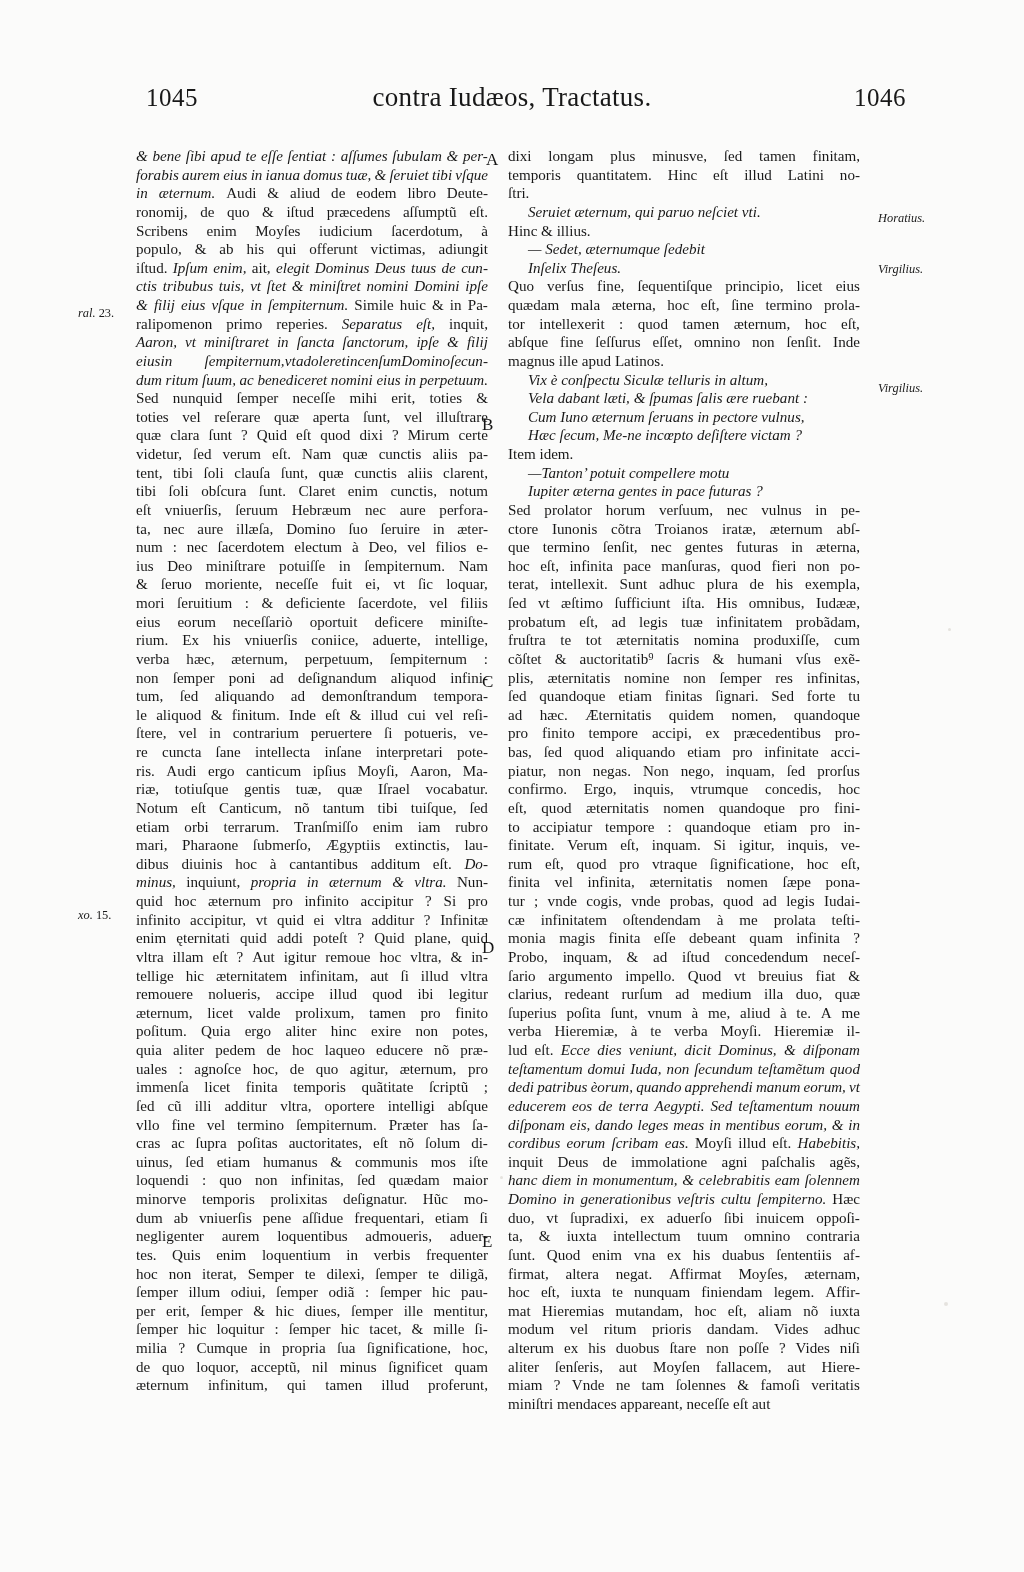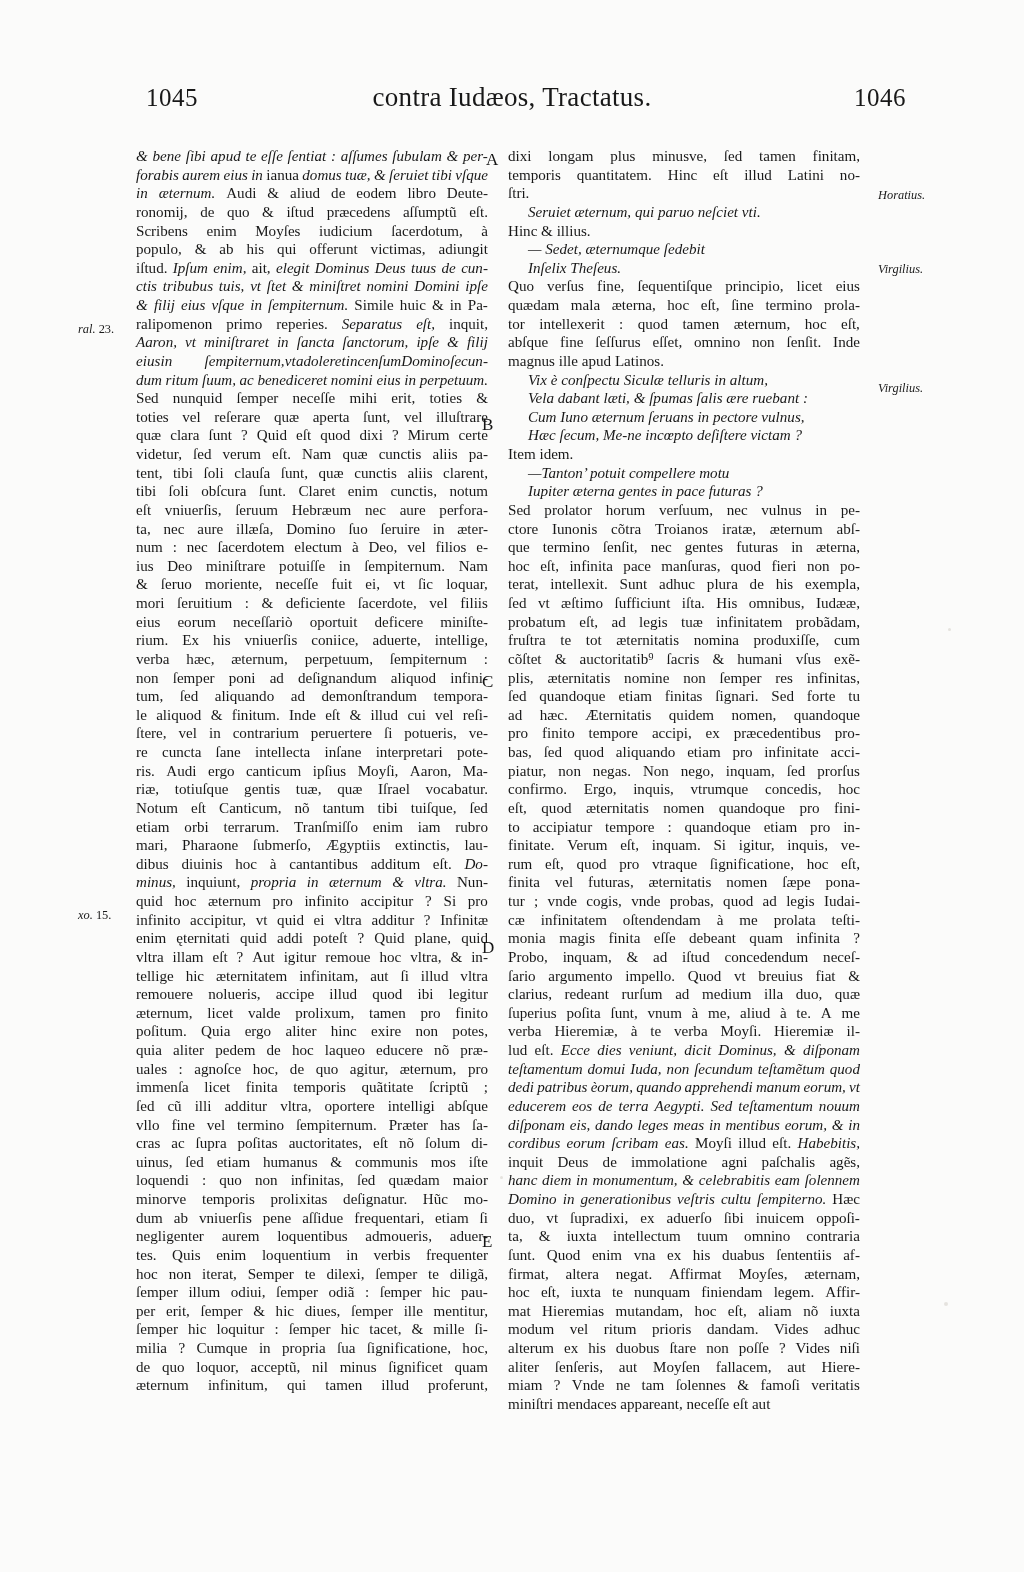--- a/index.html
+++ b/index.html
@@ -142,21 +142,21 @@
         <span style="font-style: italic;">aſſumes</span>
         <span style="font-style: italic;">ſubulam</span>
         <span style="font-style: italic;">&amp;</span>
         <span style="font-style: italic;">per-</span>
       </div>
       <div class="ln j">
         <span style="font-style: italic;">forabis</span>
         <span style="font-style: italic;">aurem</span>
         <span style="font-style: italic;">eius</span>
         <span style="font-style: italic;">in</span>
-        <span style="">ianua</span>
+        <span style="font-style: italic;">ianua</span>
         <span style="font-style: italic;">domus</span>
         <span style="font-style: italic;">tuæ,</span>
         <span style="font-style: italic;">&amp;</span>
         <span style="font-style: italic;">ſeruiet</span>
         <span style="font-style: italic;">tibi</span>
         <span style="font-style: italic;">vſque</span>
       </div>
       <div class="ln j">
         <span style="font-style: italic;">in</span>
         <span style="font-style: italic;">æternum.</span>
@@ -1072,21 +1072,21 @@
         <span>quod</span>
         <span>pro</span>
         <span>vtraque</span>
         <span>ſignificatione,</span>
         <span>hoc</span>
         <span>eſt,</span>
       </div>
       <div class="ln j">
         <span>finita</span>
         <span>vel</span>
-        <span>futuras,</span>
+        <span>infinita,</span>
         <span>æternitatis</span>
         <span>nomen</span>
         <span>ſæpe</span>
         <span>pona-</span>
       </div>
       <div class="ln j">
         <span>tur</span>
         <span>;</span>
         <span>vnde</span>
         <span>cogis,</span>
@@ -1354,23 +1354,23 @@
         <span>tam</span>
         <span>ſolennes</span>
         <span>&amp;</span>
         <span>famoſi</span>
         <span>veritatis</span>
       </div>
       <div class="ln"><span>miniſtri mendaces appareant, neceſſe eſt aut</span></div>
     </div>
 
   <div id="marginLayer">
-      <div class="margin-note margin-left" style="top: 322px;"><span>ral.</span><span class="num"> 23.</span></div>
+      <div class="margin-note margin-left" style="top: 306px;"><span>ral.</span><span class="num"> 23.</span></div>
       <div class="margin-note margin-left" style="top: 908px;"><span>xo.</span><span class="num"> 15.</span></div>
-      <div class="margin-note margin-right" style="top: 188px;">Horatius.</div>
+      <div class="margin-note margin-right" style="top: 211px;">Horatius.</div>
       <div class="margin-note margin-right" style="top: 262px;">Virgilius.</div>
       <div class="margin-note margin-right" style="top: 381px;">Virgilius.</div>
       <div class="seclet" style="top: 150px; left: 486px;">A</div>
       <div class="seclet" style="top: 415px; left: 482px;">B</div>
       <div class="seclet" style="top: 672px; left: 482px;">C</div>
       <div class="seclet" style="top: 938px; left: 482px;">D</div>
       <div class="seclet" style="top: 1232px; left: 482px;">E</div>
     </div>
 
 

